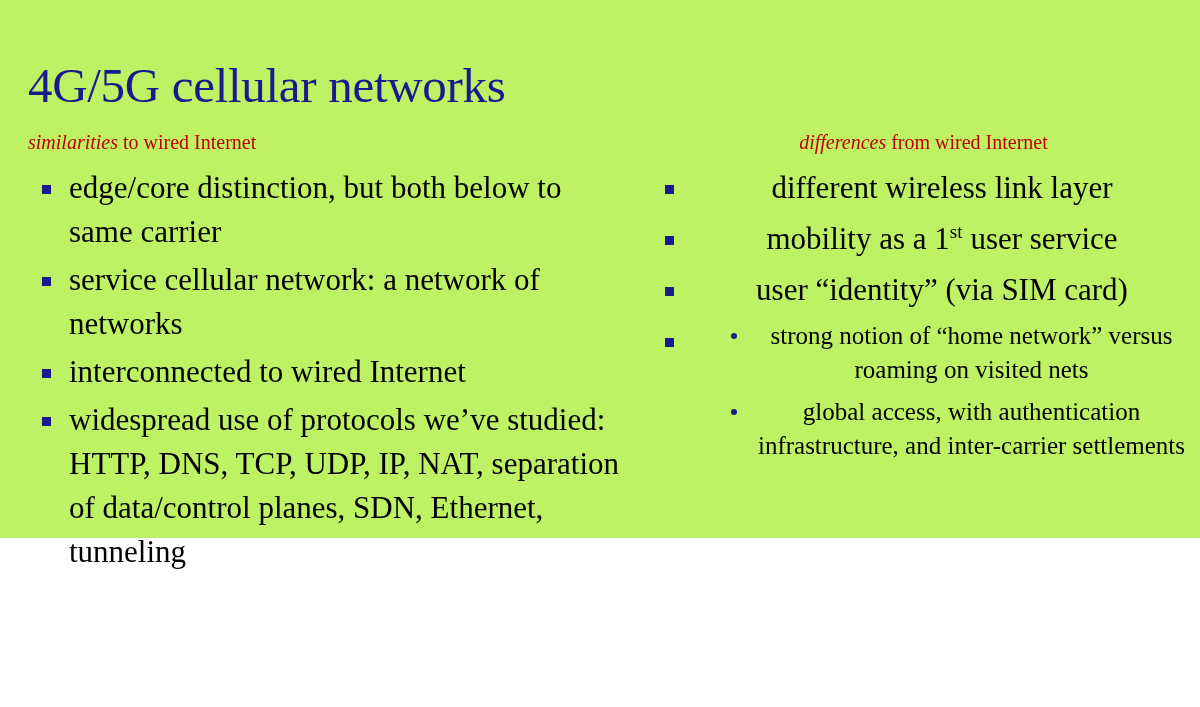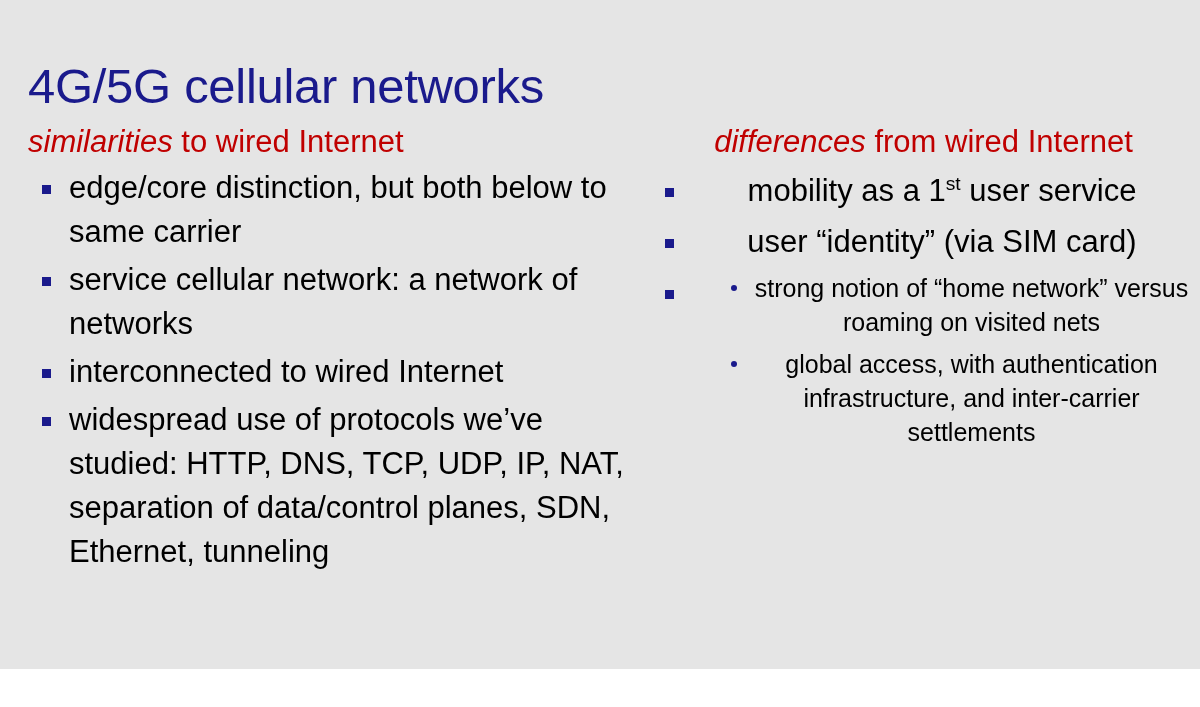--- a/index.html
+++ b/index.html
@@ -10,22 +10,23 @@
   body {
     width: 1200px;
     height: 707px;
     overflow: hidden;
     font-family: "Liberation Sans", sans-serif;
     -webkit-font-smoothing: antialiased;
   }
   #slide {
     position: relative;
     width: 1200px;
-    height: 669px;
-    background: #e5e5e5;
+    height: 538px;
+    background: #bef264;
+    font-family: Liberation Serif, serif;
   }
 
   
   #slide-title {
     position: absolute;
     left: 28px;
     top: 22px;
     font-size: 49px;
     line-height: 62px;
     font-weight: 400;
@@ -36,21 +37,21 @@
 
   
   .column {
     position: absolute;
     top: 122px;
   }
   #col-left  { left: 28px;  width: 600px; }
   #col-right { left: 651px; width: 545px; text-align: center; }
 
   .col-heading {
-    font-size: 31px;
+    font-size: 20px;
     line-height: 40px;
     color: #C00000;
     white-space: nowrap;
   }
   .col-heading .em {
     font-style: italic;
   }
 
   
   ul.bullets {
@@ -147,20 +148,21 @@
 
   <div id="col-right" class="column">
 
     <div class="col-heading">
       <span class="em">differences</span><span> from wired Internet</span>
     </div>
 
     <ul class="bullets">
       <li class="bullet">
         <span class="sq"></span>
+        <span>different wireless link layer</span>
       </li>
 
       <li class="bullet">
         <span class="sq"></span>
         <span>mobility as a 1</span><sup class="ord">st</sup><span> user service</span>
       </li>
 
       <li class="bullet">
         <span class="sq"></span>
         <span>user “identity” (via SIM card)</span>

